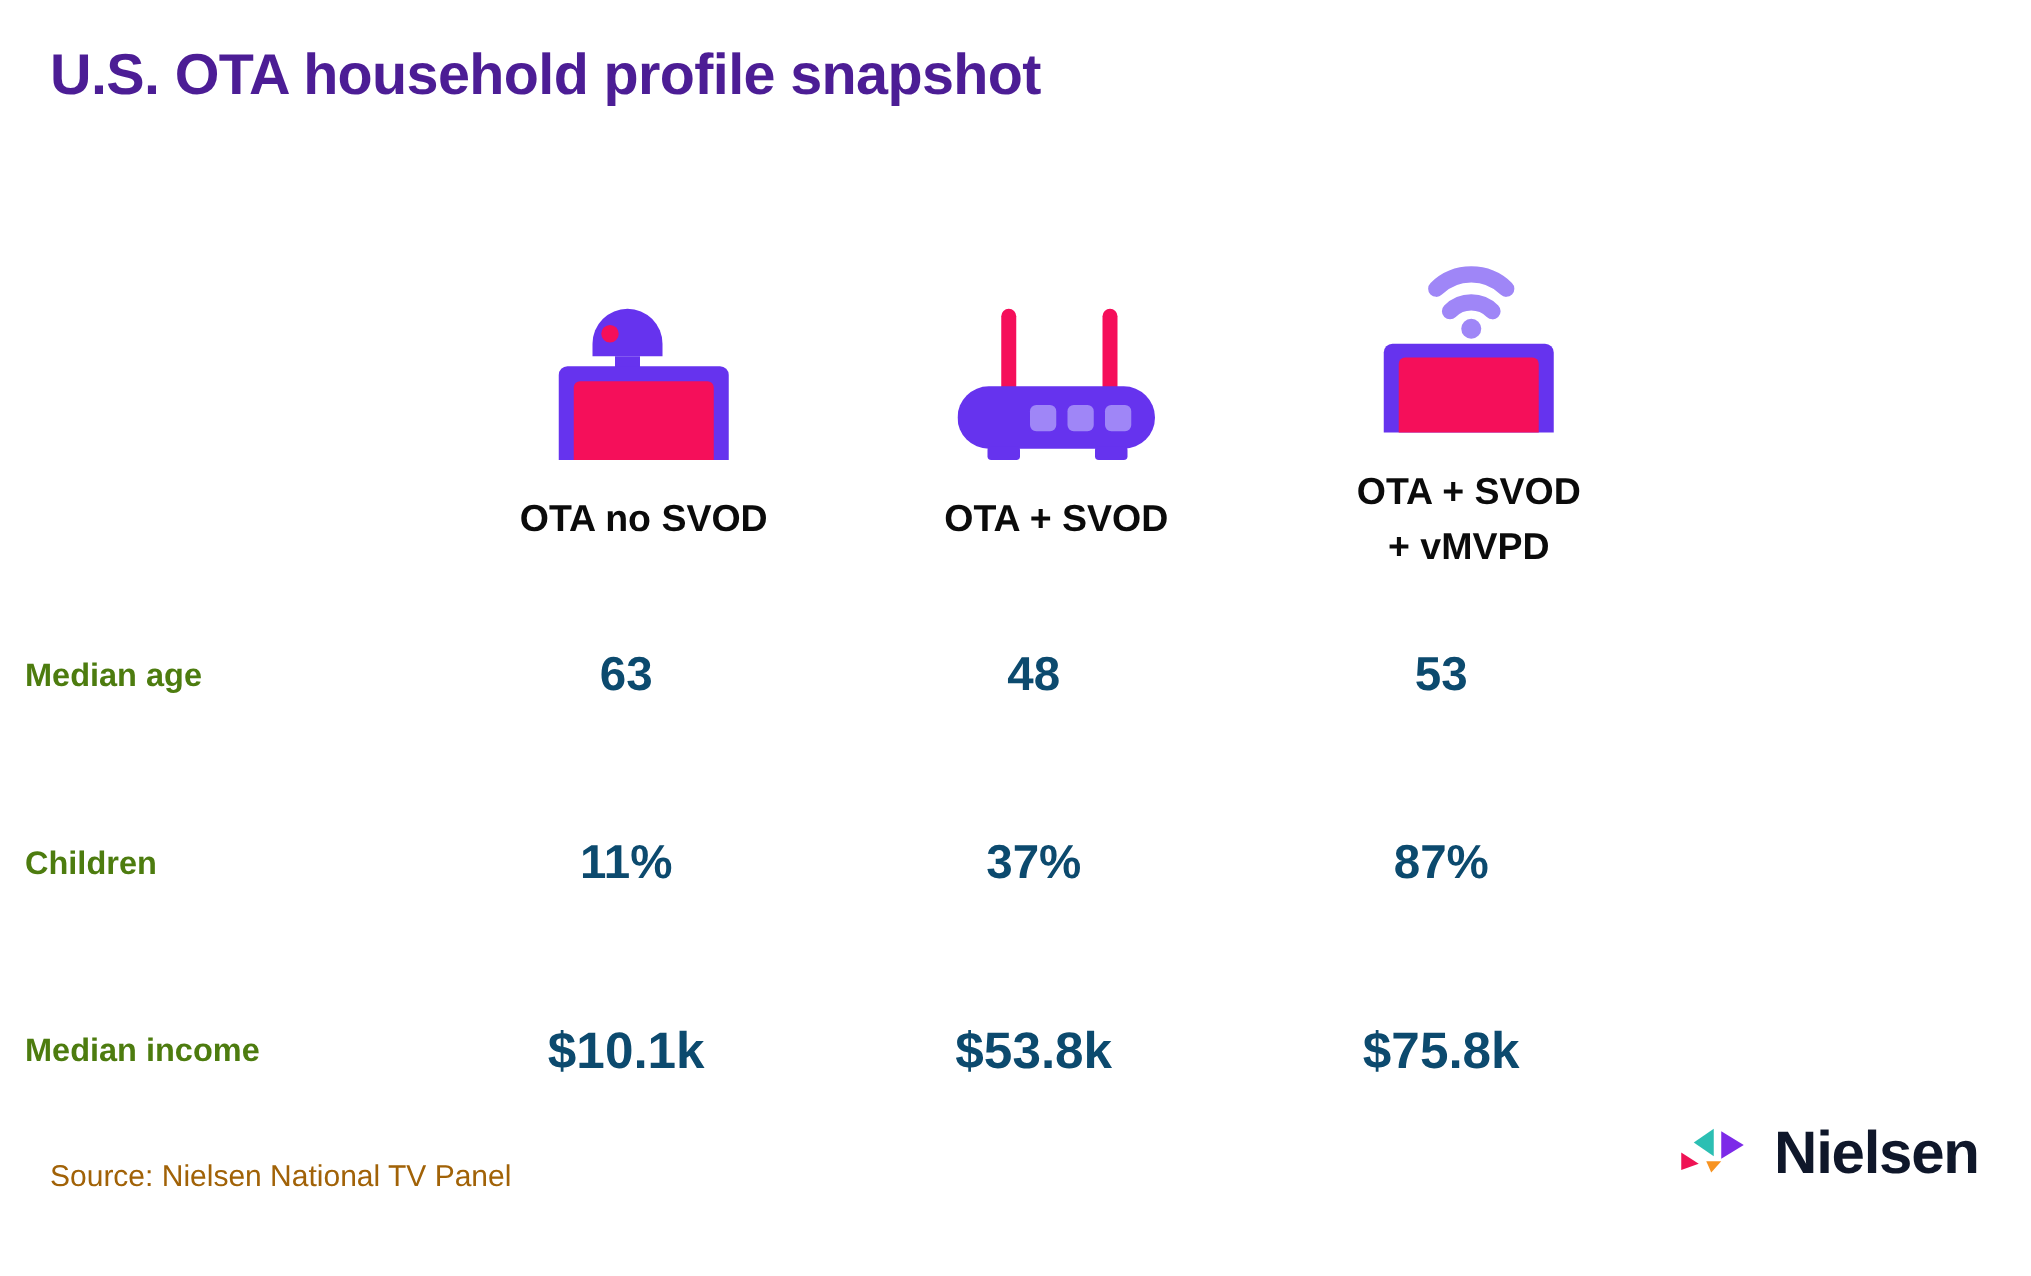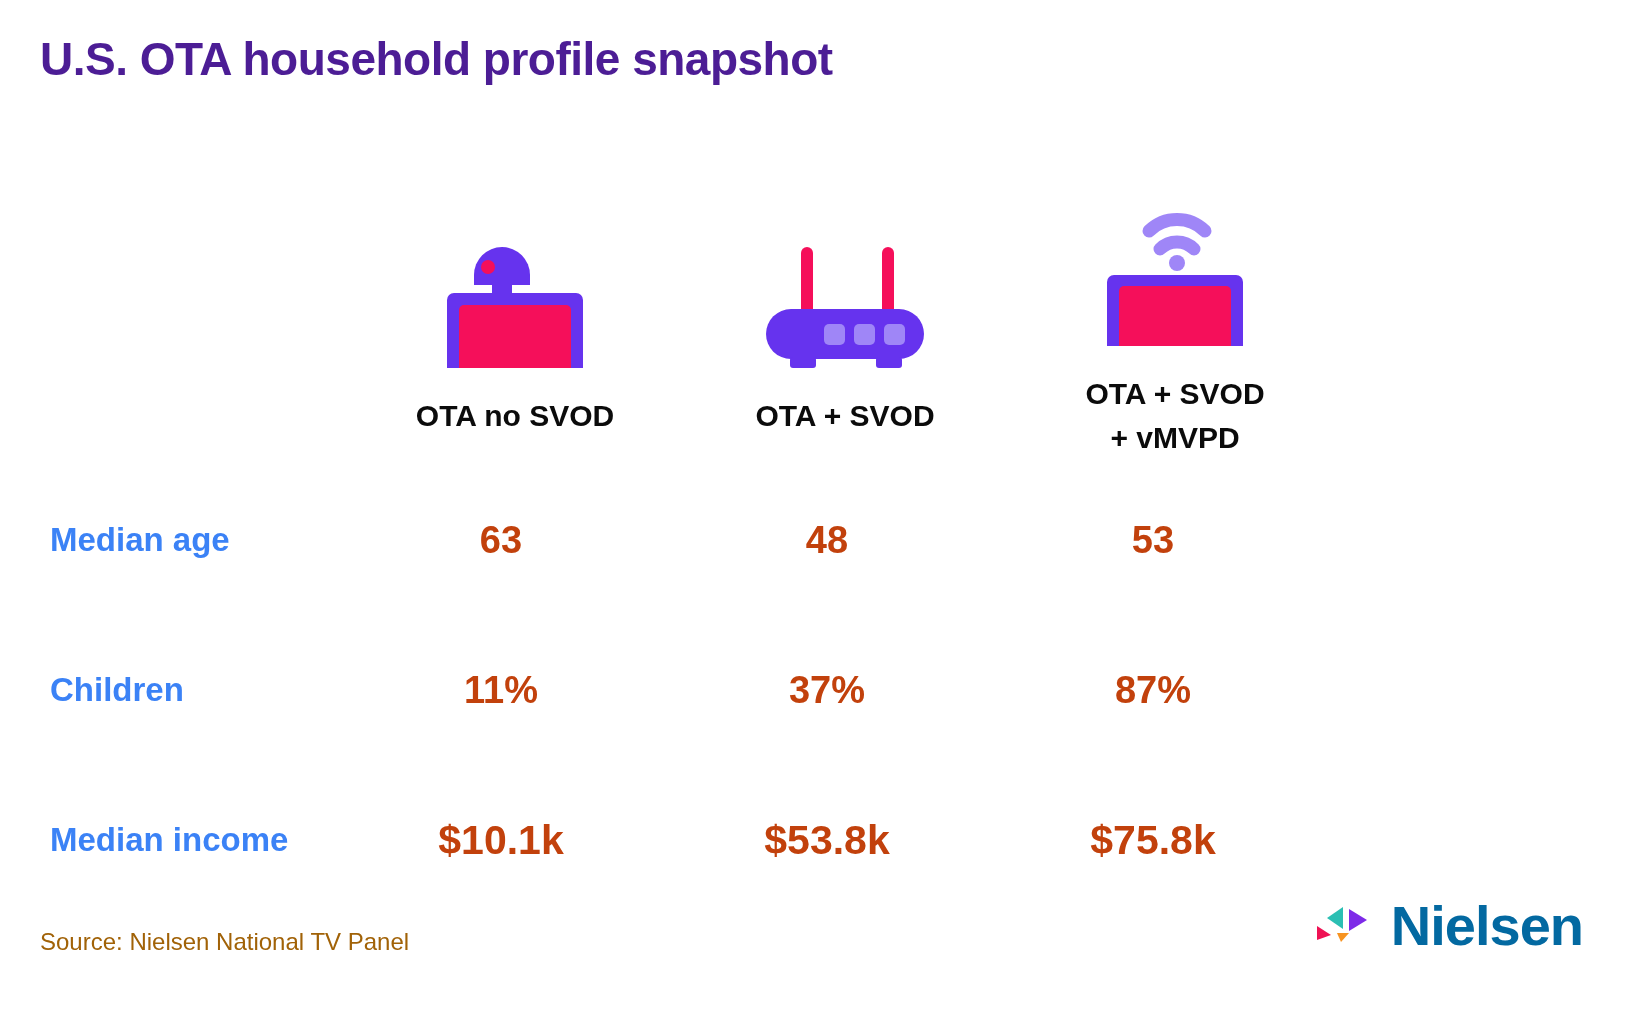--- a/index.html
+++ b/index.html
@@ -44,25 +44,25 @@
     display: flex;
     align-items: center;
     justify-content: center;
     height: 100%;
   }
 
   .row-label {
     display: flex;
     align-items: center;
     justify-content: flex-start;
-    padding-left: 50px;
+    padding-left: 20px;
     height: 100%;
-    font-size: 33px;
-    font-weight: bold;
-    color: #3b82f6;
+    font-size: 26px;
+    font-weight: bold;
+    color: #4d7c0f;
     white-space: nowrap;
   }
 
   .head-cell {
     flex-direction: column;
     justify-content: center;
     padding-top: 10px;
   }
 
   .icon-wrap {
@@ -78,21 +78,21 @@
     font-weight: bold;
     color: #0b0b0b;
     text-align: center;
     line-height: 1.45;
     white-space: pre-line;
   }
 
   .value {
     font-size: 38px;
     font-weight: bold;
-    color: #c2410c;
+    color: #0c4a6e;
     white-space: nowrap;
     text-align: right;
   }
   .value.big {
     font-size: 41px;
   }
 
   
   .col-0 .value { transform: translateX(-14px); }
   .col-1 .value { transform: translateX(-18px); }
@@ -111,24 +111,24 @@
   .logo {
     position: absolute;
     right: 42px;
     top: 898px;
     display: flex;
     align-items: center;
     gap: 14px;
   }
   .logo-mark { display: block; }
   .logo-word {
-    font-size: 56px;
+    font-size: 48px;
     font-weight: bold;
     letter-spacing: -1px;
-    color: #0369a1;
+    color: #0f172a;
     line-height: 1;
   }
 </style>
 </head>
 <body>
 
 <div class="page-title">U.S. OTA household profile snapshot</div>
 
 <div class="matrix">
 

